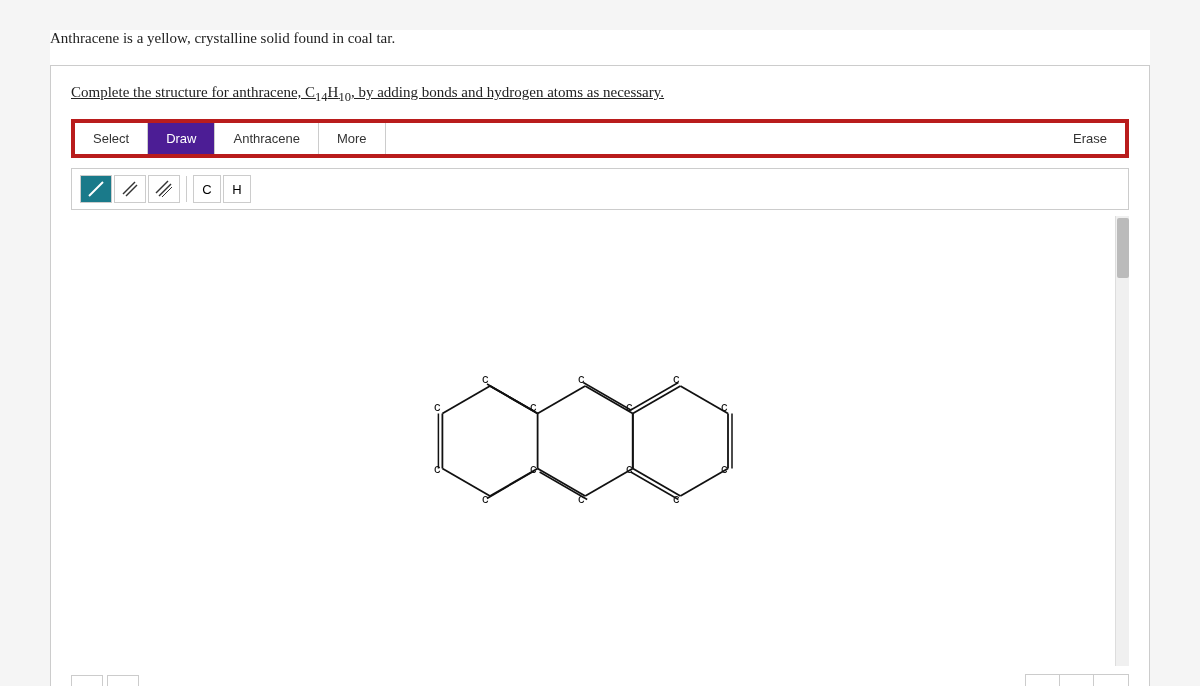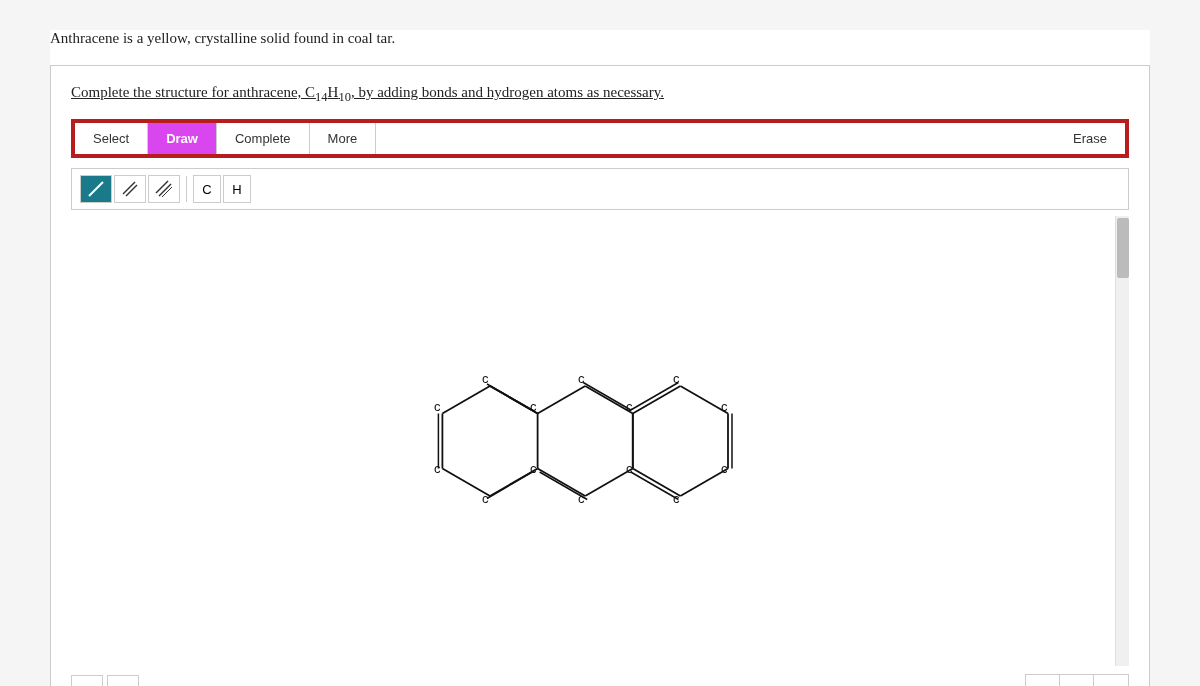--- a/index.html
+++ b/index.html
@@ -42,23 +42,23 @@
       padding: 8px 18px;
       font-size: 13px;
       cursor: pointer;
       background: white;
       border: none;
       border-right: 1px solid #ccc;
       color: #333;
       font-family: Arial, sans-serif;
     }
     .toolbar-tab.active {
-      background: #d946ef;
+      background: #4c1d95;
       color: white;
-      font-weight: 700;
+      font-weight: 400;
     }
     .toolbar-tab:last-child {
       border-right: none;
       margin-left: auto;
     }
     .toolbar-spacer {
       flex: 1;
     }
     .draw-tools {
       display: flex;
@@ -177,21 +177,21 @@
   <p class="intro-text">Anthracene is a yellow, crystalline solid found in coal tar.</p>
 
   <div class="problem-box">
     <p class="problem-statement">
       <span>Complete the structure for anthracene, C</span><sub>14</sub><span>H</span><sub>10</sub><span>, by adding bonds and hydrogen atoms as necessary.</span>
     </p>
 
     <div class="toolbar">
       <button class="toolbar-tab">Select</button>
       <button class="toolbar-tab active">Draw</button>
-      <button class="toolbar-tab">Complete</button>
+      <button class="toolbar-tab">Anthracene</button>
       <button class="toolbar-tab">More</button>
       <div class="toolbar-spacer"></div>
       <button class="toolbar-tab">Erase</button>
     </div>
 
     <div class="draw-tools">
 
       <button class="tool-btn" style="background:#1a7a8a;">
         <svg viewBox="0 0 20 20" width="20" height="20">
           <line x1="3" y1="17" x2="17" y2="3" stroke="white" stroke-width="2"></line>

